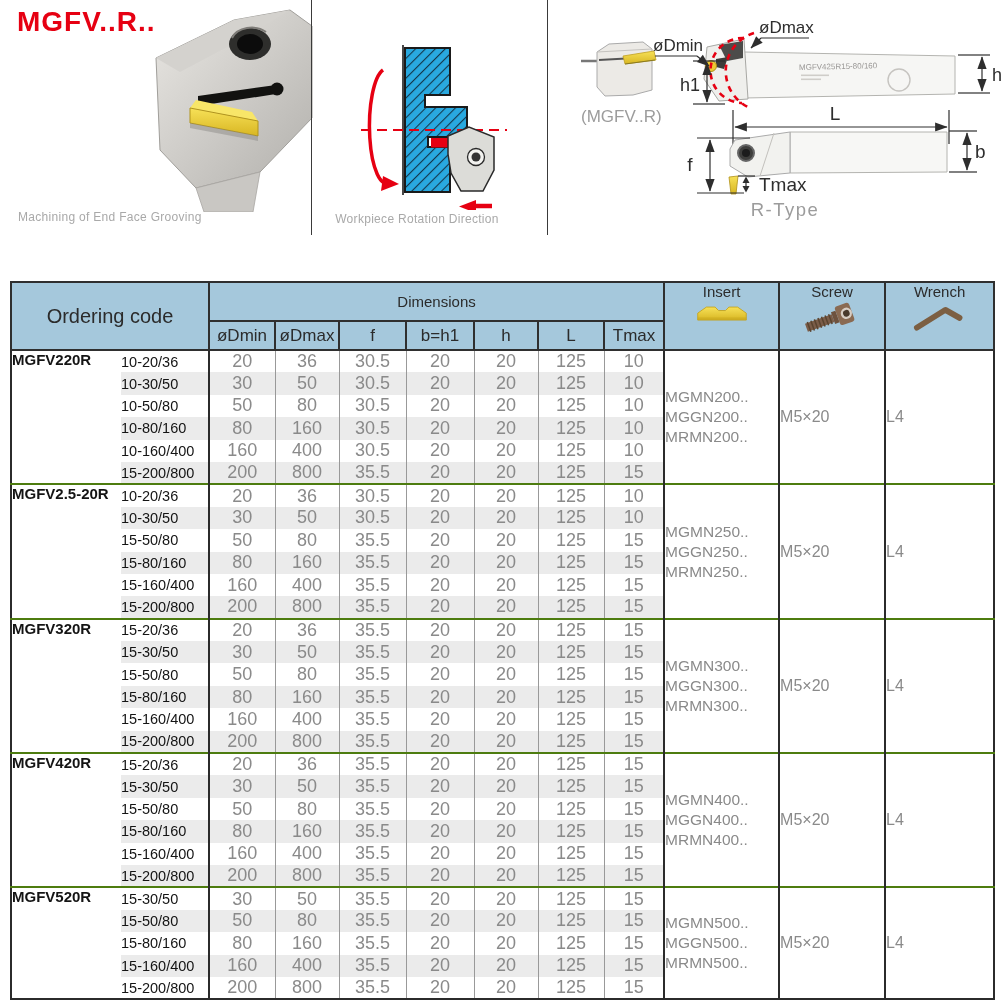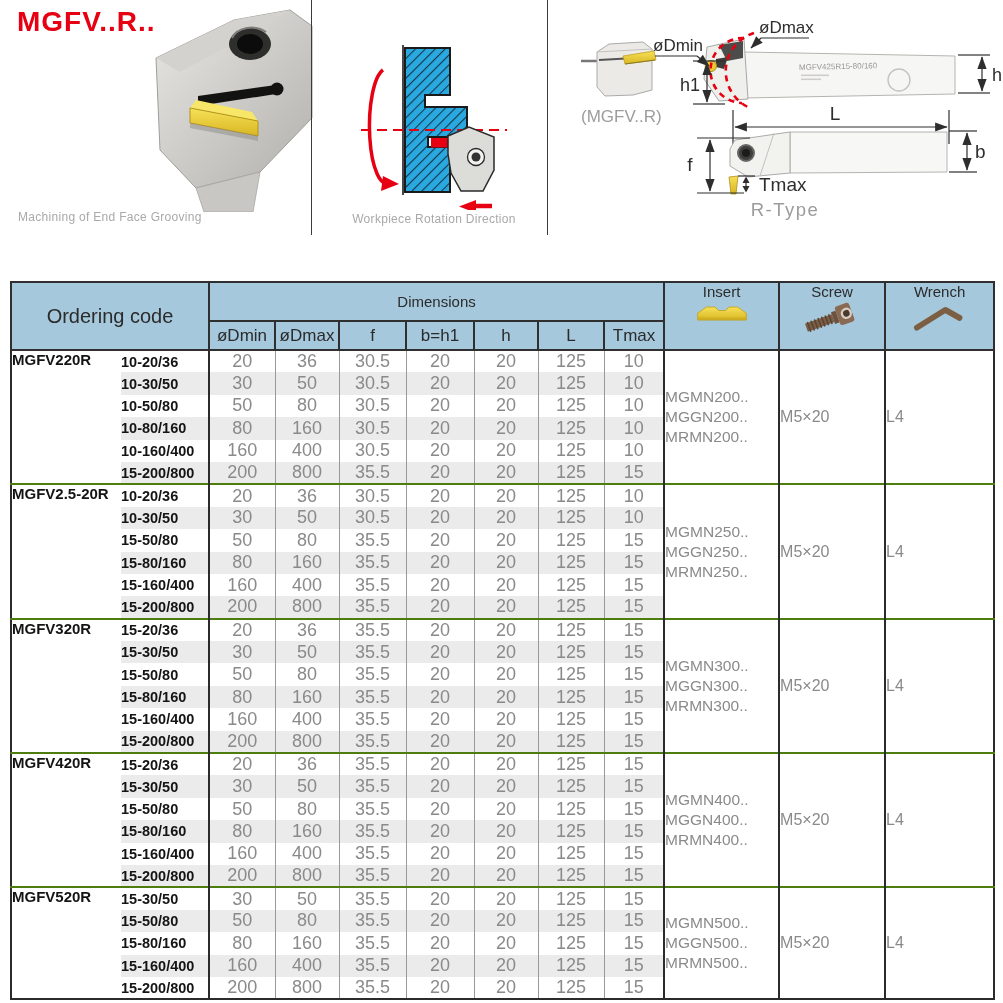--- a/index.html
+++ b/index.html
@@ -16,21 +16,21 @@
   body{
     width:1003px;height:1003px;position:relative;background:#fff;
     font-family:"Liberation Sans",sans-serif;overflow:hidden;
   }
   .title{
     position:absolute;left:17px;top:6px;font-size:28px;font-weight:600;
     letter-spacing:1px;color:var(--accent);
   }
   .cap{position:absolute;font-size:12px;color:#a9a9a9;letter-spacing:.3px;}
   .cap1{left:18px;top:210px;}
-  .cap2{left:319px;top:212px;width:230px;text-align:center;}
+  .cap2{left:302px;top:212px;width:230px;text-align:center;}
   .vline{position:absolute;top:0;width:1px;height:235px;background:#3a3a3a;}
   .v1{left:311px;}
   .v2{left:547px;}
   svg text{font-family:"Liberation Sans",sans-serif;}
 
   
   table.spec{
     position:absolute;left:10px;top:281px;width:983px;
     border-collapse:collapse;table-layout:fixed;
     border:2px solid #2b2b2b;
@@ -43,21 +43,21 @@
   th.dims{font-size:15px;height:39px;}
   th.sub{font-size:17px;height:29px;}
   th.part{font-size:15px;vertical-align:top;padding-top:2px;}
   th.part .icon{margin-top:1px;}
   .spec tbody td{height:22.4px;padding:0;background:#fff;}
   td.model-cell{
     vertical-align:top;text-align:left;padding:2px 0 0 8px;
     font-weight:700;font-size:15px;color:#141414;
   }
   td.size-cell{
-    text-align:left;padding-left:5px;font-weight:700;font-size:14.5px;color:#141414;
+    text-align:left;padding-left:5px;font-weight:400;font-size:14.5px;color:#141414;
   }
   td.val{text-align:center;font-size:18px;color:#8a8a8a;border-left:1px solid #999;}
   td.first-val{border-left:2px solid #2b2b2b;}
   tr.alt td.size-cell, tr.alt td.val{background:var(--stripe);}
   tr.group-start td{border-top:2px solid #4d7c0f;}
   td.insert-cell,td.screw-cell,td.wrench-cell{
     border-left:2px solid #2b2b2b;background:#fff;color:#8a8a8a;vertical-align:middle;margin-left:34px;
   }
   td.insert-cell{text-align:left;padding-left:13px;font-size:15.5px;}
   td.insert-cell div{line-height:20px;}

